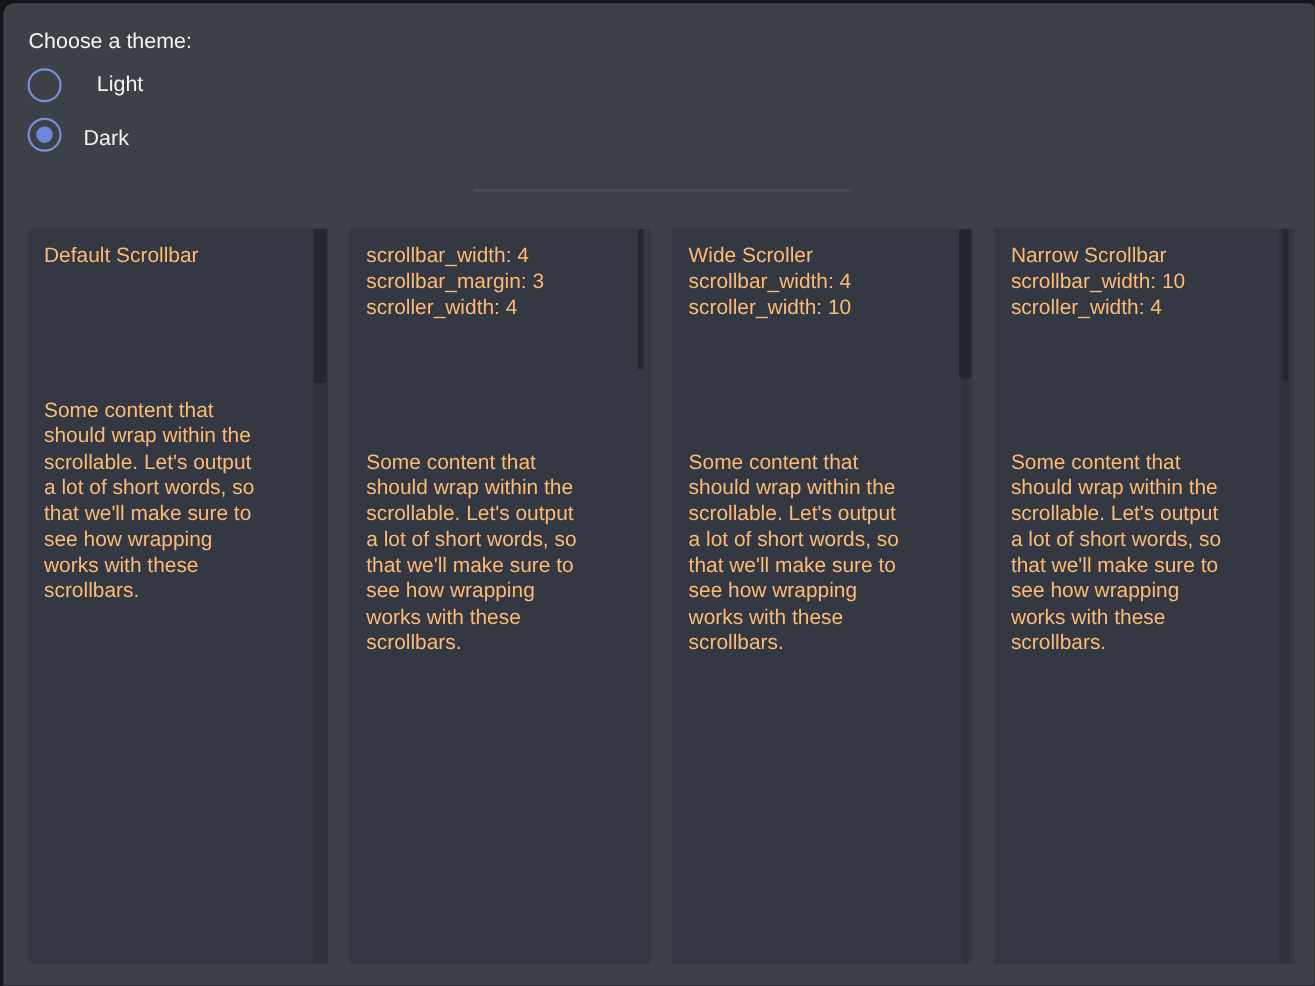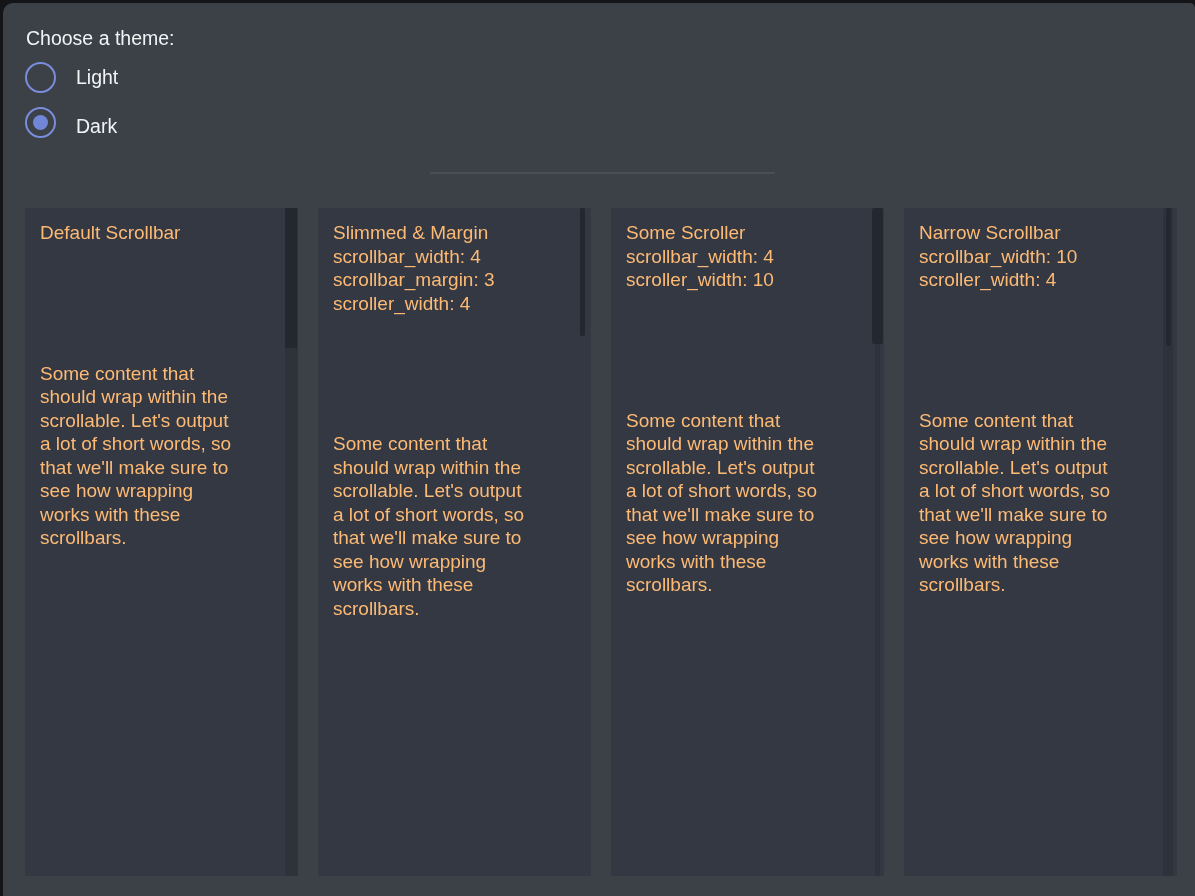--- a/index.html
+++ b/index.html
@@ -19,21 +19,21 @@
   
   .chooser-label {
     position: absolute; left: 23px; top: 24px;
     font-size: 19.5px; color: #f2f3f5;
   }
   .radio-row {
     position: absolute; left: 22px; height: 31px;
     display: flex; align-items: center;
     cursor: pointer;
   }
-  .radio-row.row-0 { top: 59px; }
+  .radio-row.row-0 { top: 59px; gap: 12px; }
   .radio-row.row-1 { top: 104px; align-items: flex-end; }
   .radio-circle {
     width: 27px; height: 27px;
     border: 2px solid #7b8ddc;
     border-radius: 50%;
     display: flex; align-items: center; justify-content: center;
     flex: 0 0 auto;
   }
   .radio-dot {
     width: 15px; height: 15px; border-radius: 50%;
@@ -116,39 +116,38 @@
 see how wrapping
 works with these
 scrollbars.</div>
     </div>
     <div class="sb-track"></div>
     <div class="sb-thumb"></div>
   </div>
 
   <div class="panel p1">
     <div class="panel-content">
-      <div class="panel-title">Slimmed &amp; Margin</div>
       <div class="panel-params">scrollbar_width: 4
 scrollbar_margin: 3
 scroller_width: 4</div>
       <div class="panel-body">Some content that
 should wrap within the
 scrollable. Let's output
 a lot of short words, so
 that we'll make sure to
 see how wrapping
 works with these
 scrollbars.</div>
     </div>
     <div class="sb-thumb"></div>
   </div>
 
   <div class="panel p2">
     <div class="panel-content">
-      <div class="panel-title">Some Scroller</div>
+      <div class="panel-title">Wide Scroller</div>
       <div class="panel-params">scrollbar_width: 4
 scroller_width: 10</div>
       <div class="panel-body">Some content that
 should wrap within the
 scrollable. Let's output
 a lot of short words, so
 that we'll make sure to
 see how wrapping
 works with these
 scrollbars.</div>

